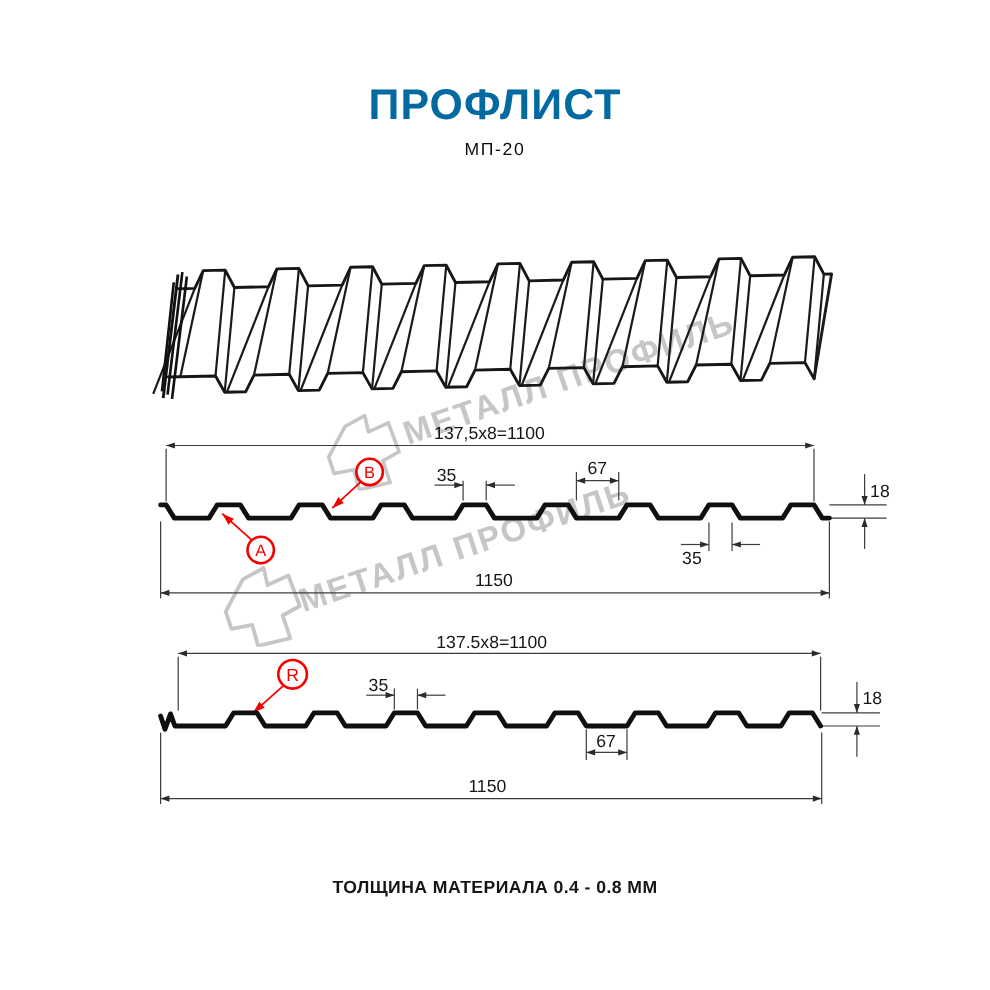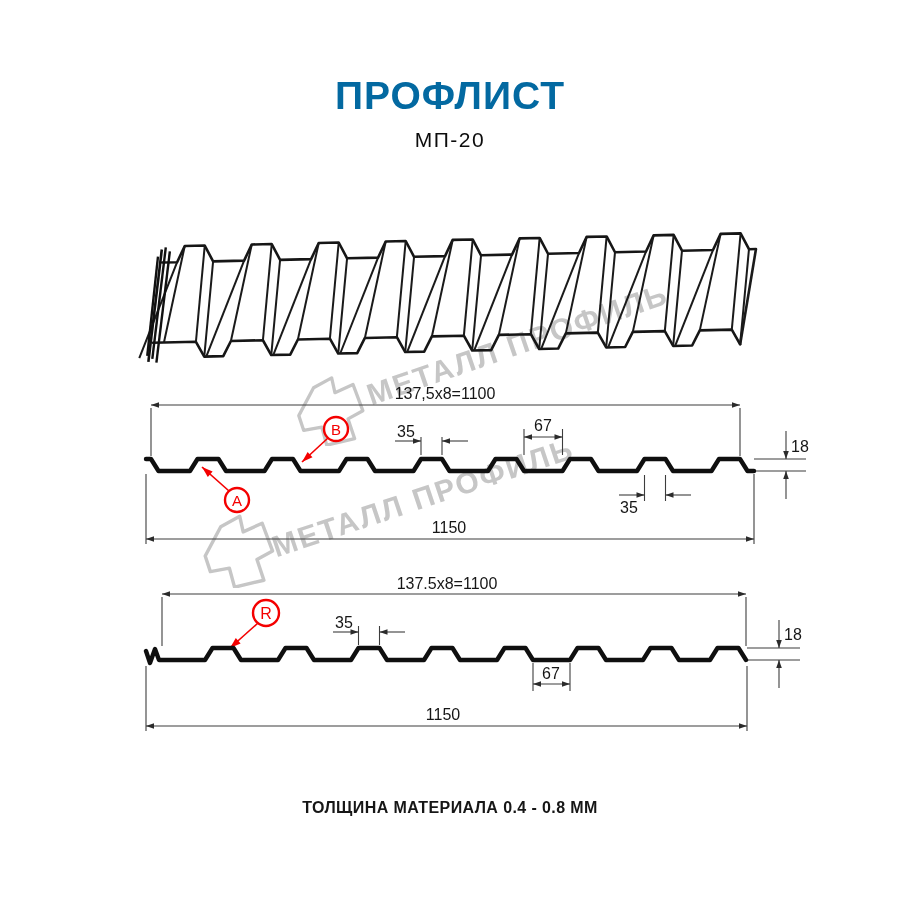--- a/index.html
+++ b/index.html
@@ -1,20 +1,20 @@
 <!DOCTYPE html>
 <html><head>
 <meta charset="utf-8">
 <style>
   html,body{margin:0;padding:0;background:#ffffff;}
   .stage{position:relative;width:900px;height:900px;background:#ffffff;overflow:hidden;
          font-family:"Liberation Sans",sans-serif;color:#111;}
   .txt{position:absolute;left:0;width:900px;text-align:center;z-index:3;}
   .title{top:74px;font-size:39px;font-weight:800;letter-spacing:1px;color:#0369a1;}
-  .subtitle{top:128px;font-size:21px;font-weight:500;letter-spacing:1.5px;color:#0c0c0c;}
+  .subtitle{top:128px;font-size:16px;font-weight:500;letter-spacing:1.5px;color:#0c0c0c;}
   .footer{top:799px;font-size:16px;font-weight:700;letter-spacing:.4px;color:#161616;}
   .wm{position:absolute;z-index:1;}
   .wm-text{position:absolute;z-index:1;white-space:nowrap;font-weight:800;font-size:30px;
            letter-spacing:2px;color:#c6c6c6;transform-origin:0 50%;}
   .wm1t{left:368px;top:379px;transform:rotate(-19deg);}
   .wm2t{left:273px;top:531px;transform:rotate(-18.5deg);}
   svg.draw{position:absolute;left:0;top:0;z-index:2;}
   text.dim{font-family:"Liberation Sans",sans-serif;font-size:16px;fill:#161616;}
   text.red{font-family:"Liberation Sans",sans-serif;font-size:15px;fill:#f40000;}
 </style>

